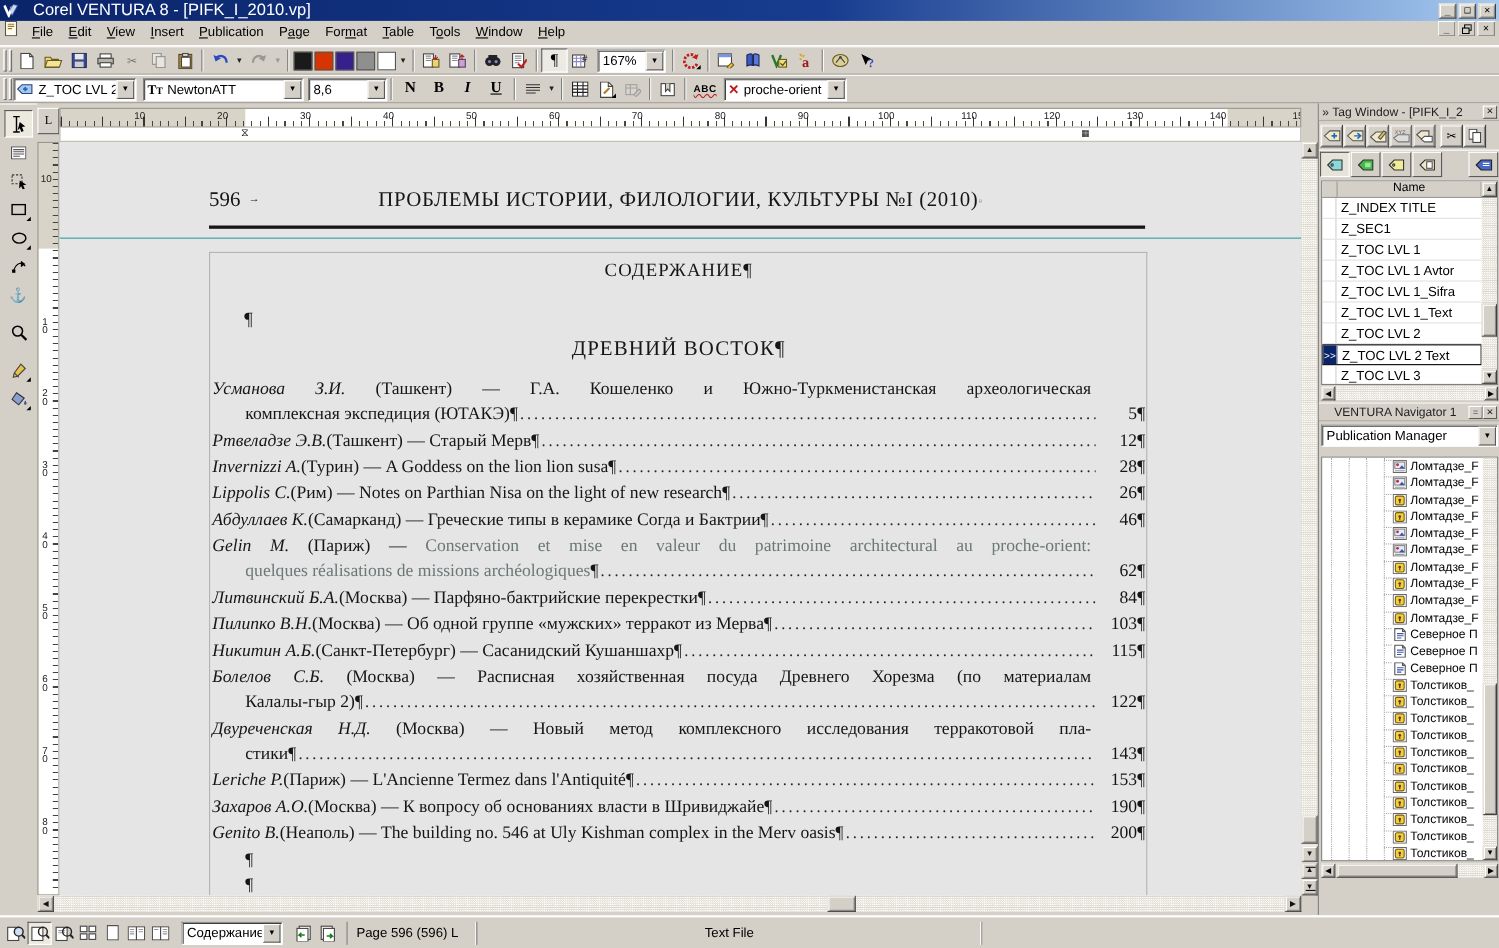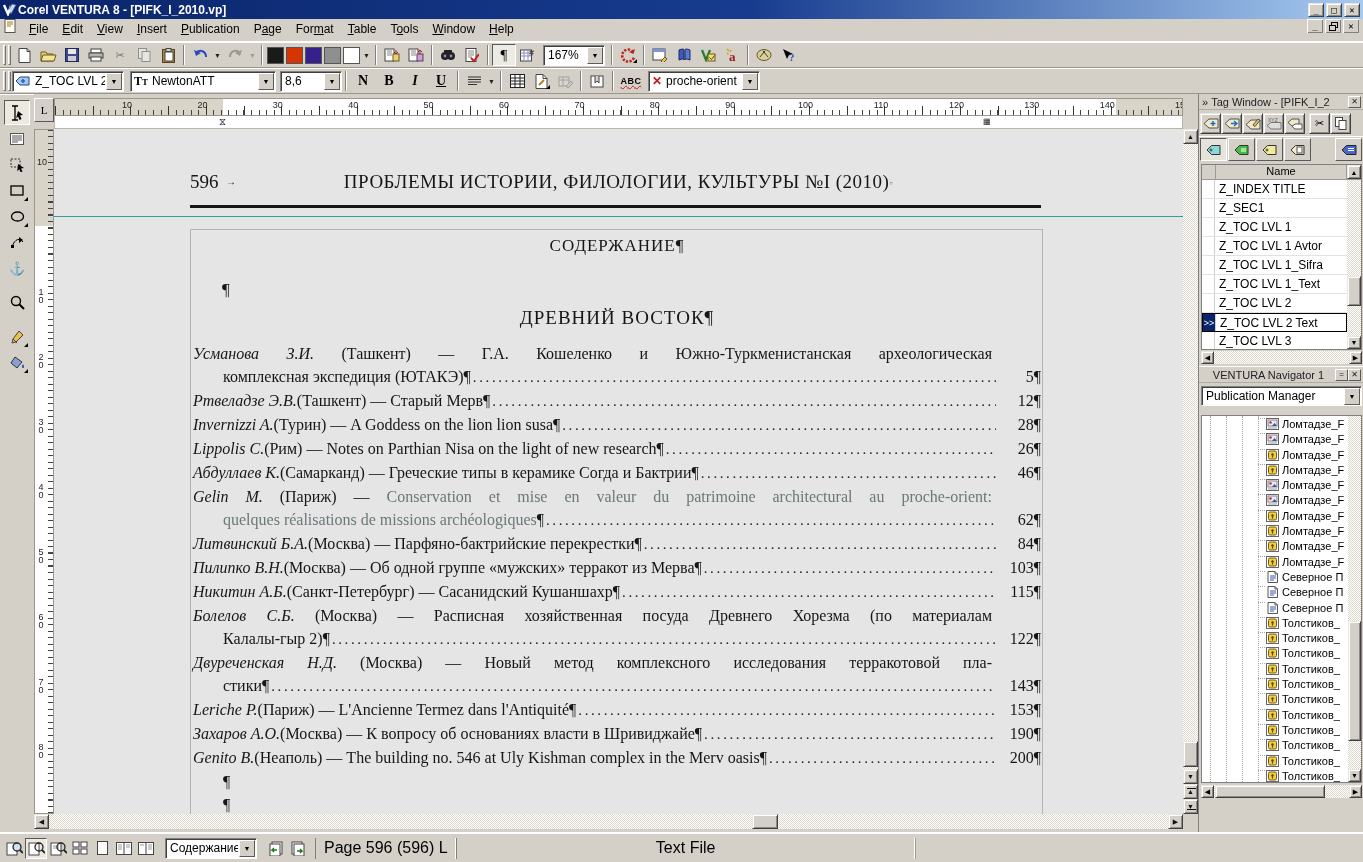--- a/index.html
+++ b/index.html
@@ -1,21 +1,21 @@
 <!DOCTYPE html>
 <html><head>
 <meta charset="utf-8">
 <style>
   *{margin:0;padding:0;box-sizing:border-box}
   html,body{width:1363px;height:862px;overflow:hidden}
   body{font-family:"Liberation Sans",sans-serif;background:#d4d0c8;position:relative;font-size:11px;color:#000}
   .out2{border:1px solid;border-color:#e9e6de #404040 #404040 #e9e6de;box-shadow:inset 1px 1px 0 #fff,inset -1px -1px 0 #8a8a8a}
   
   #titlebar{position:absolute;left:0;top:0;width:1363px;height:19px;background:linear-gradient(90deg,#0a246a 0%,#173c8f 55%,#a6caf0 100%);display:flex;align-items:center;padding:0 3px;color:#fff}
-  #titlebar .ttl{font-weight:bold;font-size:12px;margin-left:0;flex:1;white-space:nowrap}
+  #titlebar .ttl{font-weight:normal;font-size:15px;margin-left:12px;flex:1;white-space:nowrap}
   .wbtn{width:16px;height:14px;background:#d4d0c8;color:#000;display:flex;align-items:center;justify-content:center;font-size:9px;margin-left:2px;font-family:"DejaVu Sans Mono",monospace}
   .vlogo{width:15px;height:13px;display:inline-block}
   
   #menubar{position:absolute;left:0;top:19px;width:1363px;height:23px;display:flex;align-items:flex-start;padding:0 4px;border-bottom:1px solid #fff}
   #menu-items{display:flex;flex:1}
   .menu-item{padding:3px 7px;font-size:12px}
   .menu-item u{text-decoration:underline}
   #mdictl{display:flex}
   #mdictl .wbtn{box-shadow:inset 1px 1px 0 #fff,inset -1px -1px 0 #808080}
   .docicon{width:14px;height:14px;margin-right:4px}
@@ -125,21 +125,21 @@
   #nav-rows{position:absolute;left:0;top:2px;right:13px;bottom:0}
   .navrow{display:flex;height:15.3px;padding-left:56px;white-space:nowrap;font-size:11px}
   .navrow::before{content:"";width:7px;border-top:1px dotted #a8a8a8;margin-right:1px}
   .nic{width:13px;height:12px;margin-right:3px;flex:none}
   #navvs{position:absolute;right:0;top:0;width:13px;bottom:0;background:repeating-conic-gradient(#fff 0% 25%,#dcd8cc 0% 50%) 0 0/2px 2px}
   #navhs{position:absolute;left:2px;top:418px;width:161px;height:13px;background:repeating-conic-gradient(#fff 0% 25%,#dcd8cc 0% 50%) 0 0/2px 2px;display:flex;justify-content:space-between}
   
   #statusbar{position:absolute;left:0;top:832px;width:1363px;height:30px;border-top:2px solid;border-color:#fff;background:#d4d0c8;display:flex;align-items:center;padding:0 3px}
   .stb{width:22px;height:21px;display:flex;align-items:center;justify-content:center;border:1px solid transparent}
   .stb.pressed{border-color:#5a5a5a #fff #fff #5a5a5a;background:#eceadf}
-  .scell{height:21px;display:flex;align-items:center;padding:0 8px;border-left:1px solid #808080;box-shadow:-1px 0 0 #fff inset;font-size:16px;white-space:nowrap}
+  .scell{height:21px;display:flex;align-items:center;padding:0 8px;border-left:1px solid #808080;box-shadow:-1px 0 0 #fff inset;font-size:12px;white-space:nowrap}
   #ftype{width:460px;justify-content:center;border-right:1px solid #9a9a9a}
   svg{display:block}
 </style>
 </head>
 <body>
 
 <div id="titlebar">
   <span class="vlogo">
       <svg width="15" height="13" viewBox="0 0 15 13">
         <path d="M1 2 L5 11 L8 3" stroke="#fff" stroke-width="2.4" fill="none"></path>
@@ -361,21 +361,21 @@
     <span class="cfield">Z_TOC LVL 2</span>
     <span class="cbtn">▼</span>
   </span>
   <span style="width:6px"></span>
   <span class="combo" style="width:146px">
     <span style="margin-left:3px;font-family:'Liberation Serif',serif;font-weight:bold;font-size:12px">T<span style="font-size:9px">T</span></span>
     <span class="cfield">NewtonATT</span>
     <span class="cbtn">▼</span>
   </span>
   <span style="width:4px"></span>
-  <span class="combo" style="width:62px">
+  <span class="combo" style="width:72px">
     <span class="cfield">8,6</span>
     <span class="cbtn">▼</span>
   </span>
   <span class="sep"></span>
   <span class="tb nbiu">
       <b>N</b>
     </span>
   <span class="tb nbiu">
       <b>B</b>
     </span>

